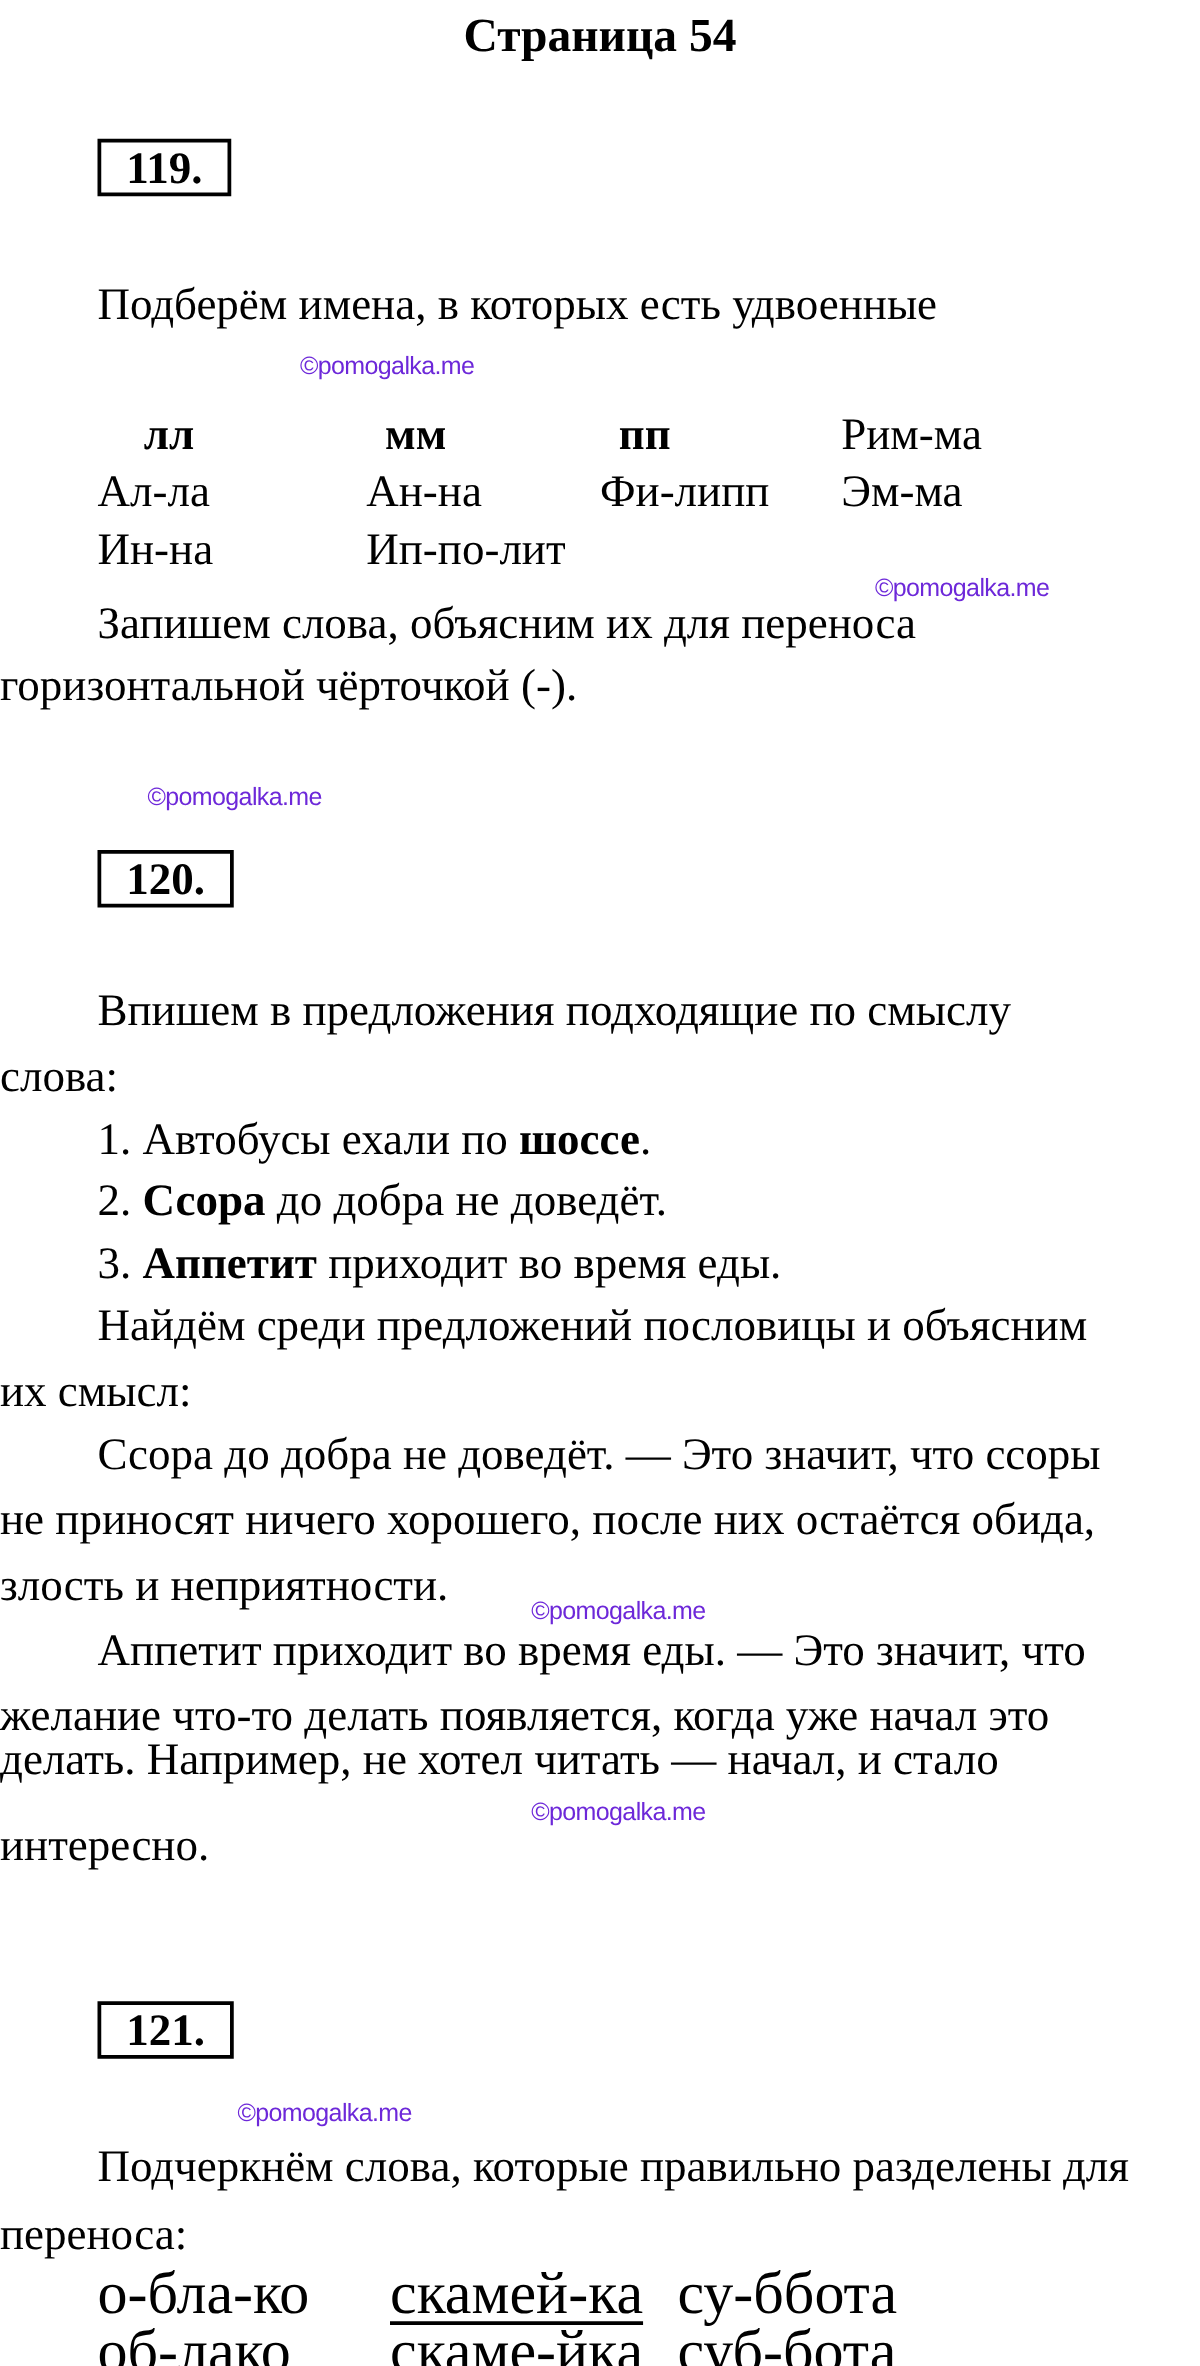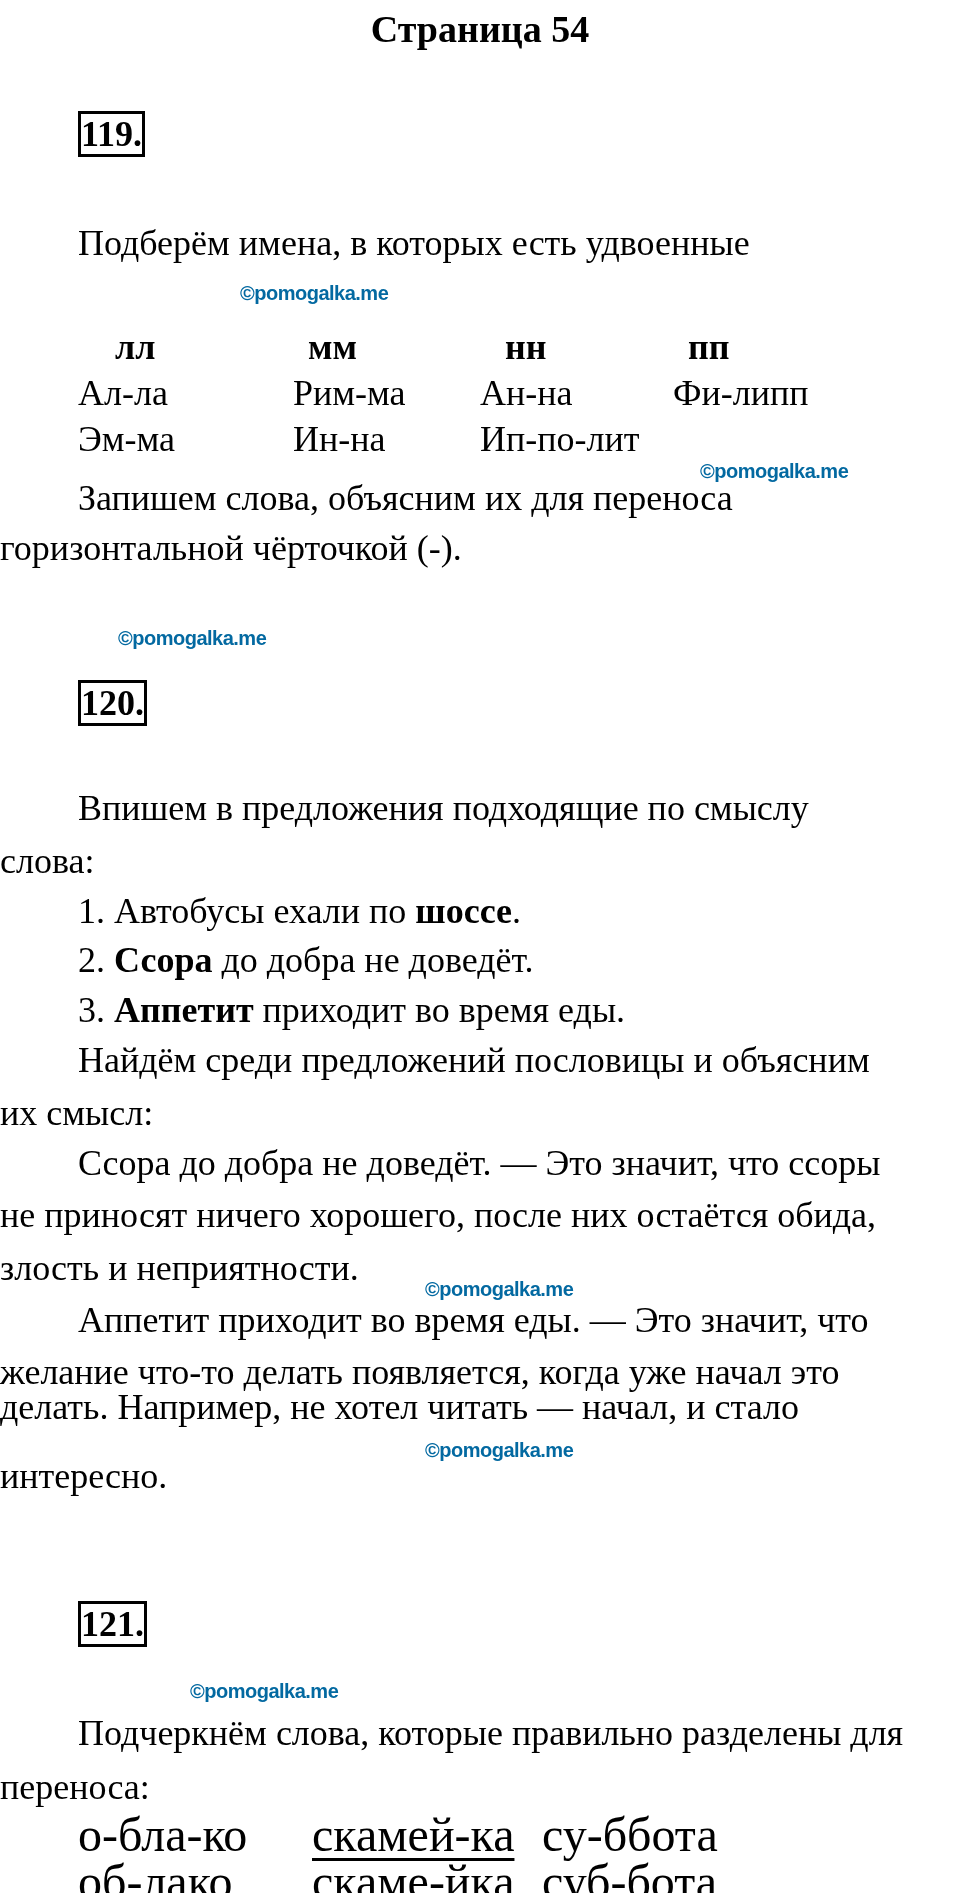--- a/index.html
+++ b/index.html
@@ -14,38 +14,38 @@
   }
   .page-title{
     position:absolute;left:0;top:-5px;width:100%;
     text-align:center;
     font-size:38px;font-weight:bold;line-height:44px;
     white-space:nowrap;
   }
   .ex-badge{
     position:absolute;left:78px;
     border:3px solid #000;
-    padding:0 0;
+    padding:0 20px;
     font-size:36px;font-weight:bold;line-height:40px;
     background:#fff;white-space:nowrap;
   }
   .line{
     position:absolute;
     font-size:36px;line-height:44px;
     white-space:nowrap;
   }
   .indent{left:78px;}
   .flush{left:0;}
   .b{font-weight:bold;}
   .u{text-decoration:underline;text-decoration-thickness:3px;text-underline-offset:7px;}
   .watermark{
     position:absolute;
     font-family:"Liberation Sans","DejaVu Sans",sans-serif;
-    font-size:20px;font-weight:bold;line-height:20px;
-    letter-spacing:-0.5px;color:#0369a1;white-space:nowrap;text-align:center;
+    font-size:20px;font-weight:normal;line-height:20px;
+    letter-spacing:-0.5px;color:#6d28d9;white-space:nowrap;text-align:center;
   }
   .names-table{
     position:absolute;left:0;top:312px;width:864px;
     display:grid;
     grid-template-columns:215px 187px 193px auto;
     grid-auto-rows:46px;
     padding-left:78px;box-sizing:border-box;
     font-size:36px;line-height:46px;white-space:nowrap;
   }
   .names-table .hdr{font-weight:bold;}
@@ -66,25 +66,24 @@
   <div class="page-title">Страница 54</div>
 
   <div class="ex-badge" style="top:99px">119.</div>
 
   <div class="line indent" style="top:209px">Подберём имена, в которых есть удвоенные</div>
   <div class="watermark" style="left:240px;top:271px">©pomogalka.me</div>
 
   <div class="names-table">
     <div class="hdr h1">лл</div>
     <div class="hdr h2">мм</div>
-    <div class="hdr h3">нн</div>
     <div class="hdr h4">пп</div>
 
+    <div>Рим-ма</div>
     <div>Ал-ла</div>
-    <div>Рим-ма</div>
     <div>Ан-на</div>
     <div>Фи-липп</div>
 
     <div>Эм-ма</div>
     <div>Ин-на</div>
     <div>Ип-по-лит</div>
   </div>
 
   <div class="watermark" style="left:700px;top:449px">©pomogalka.me</div>
 

